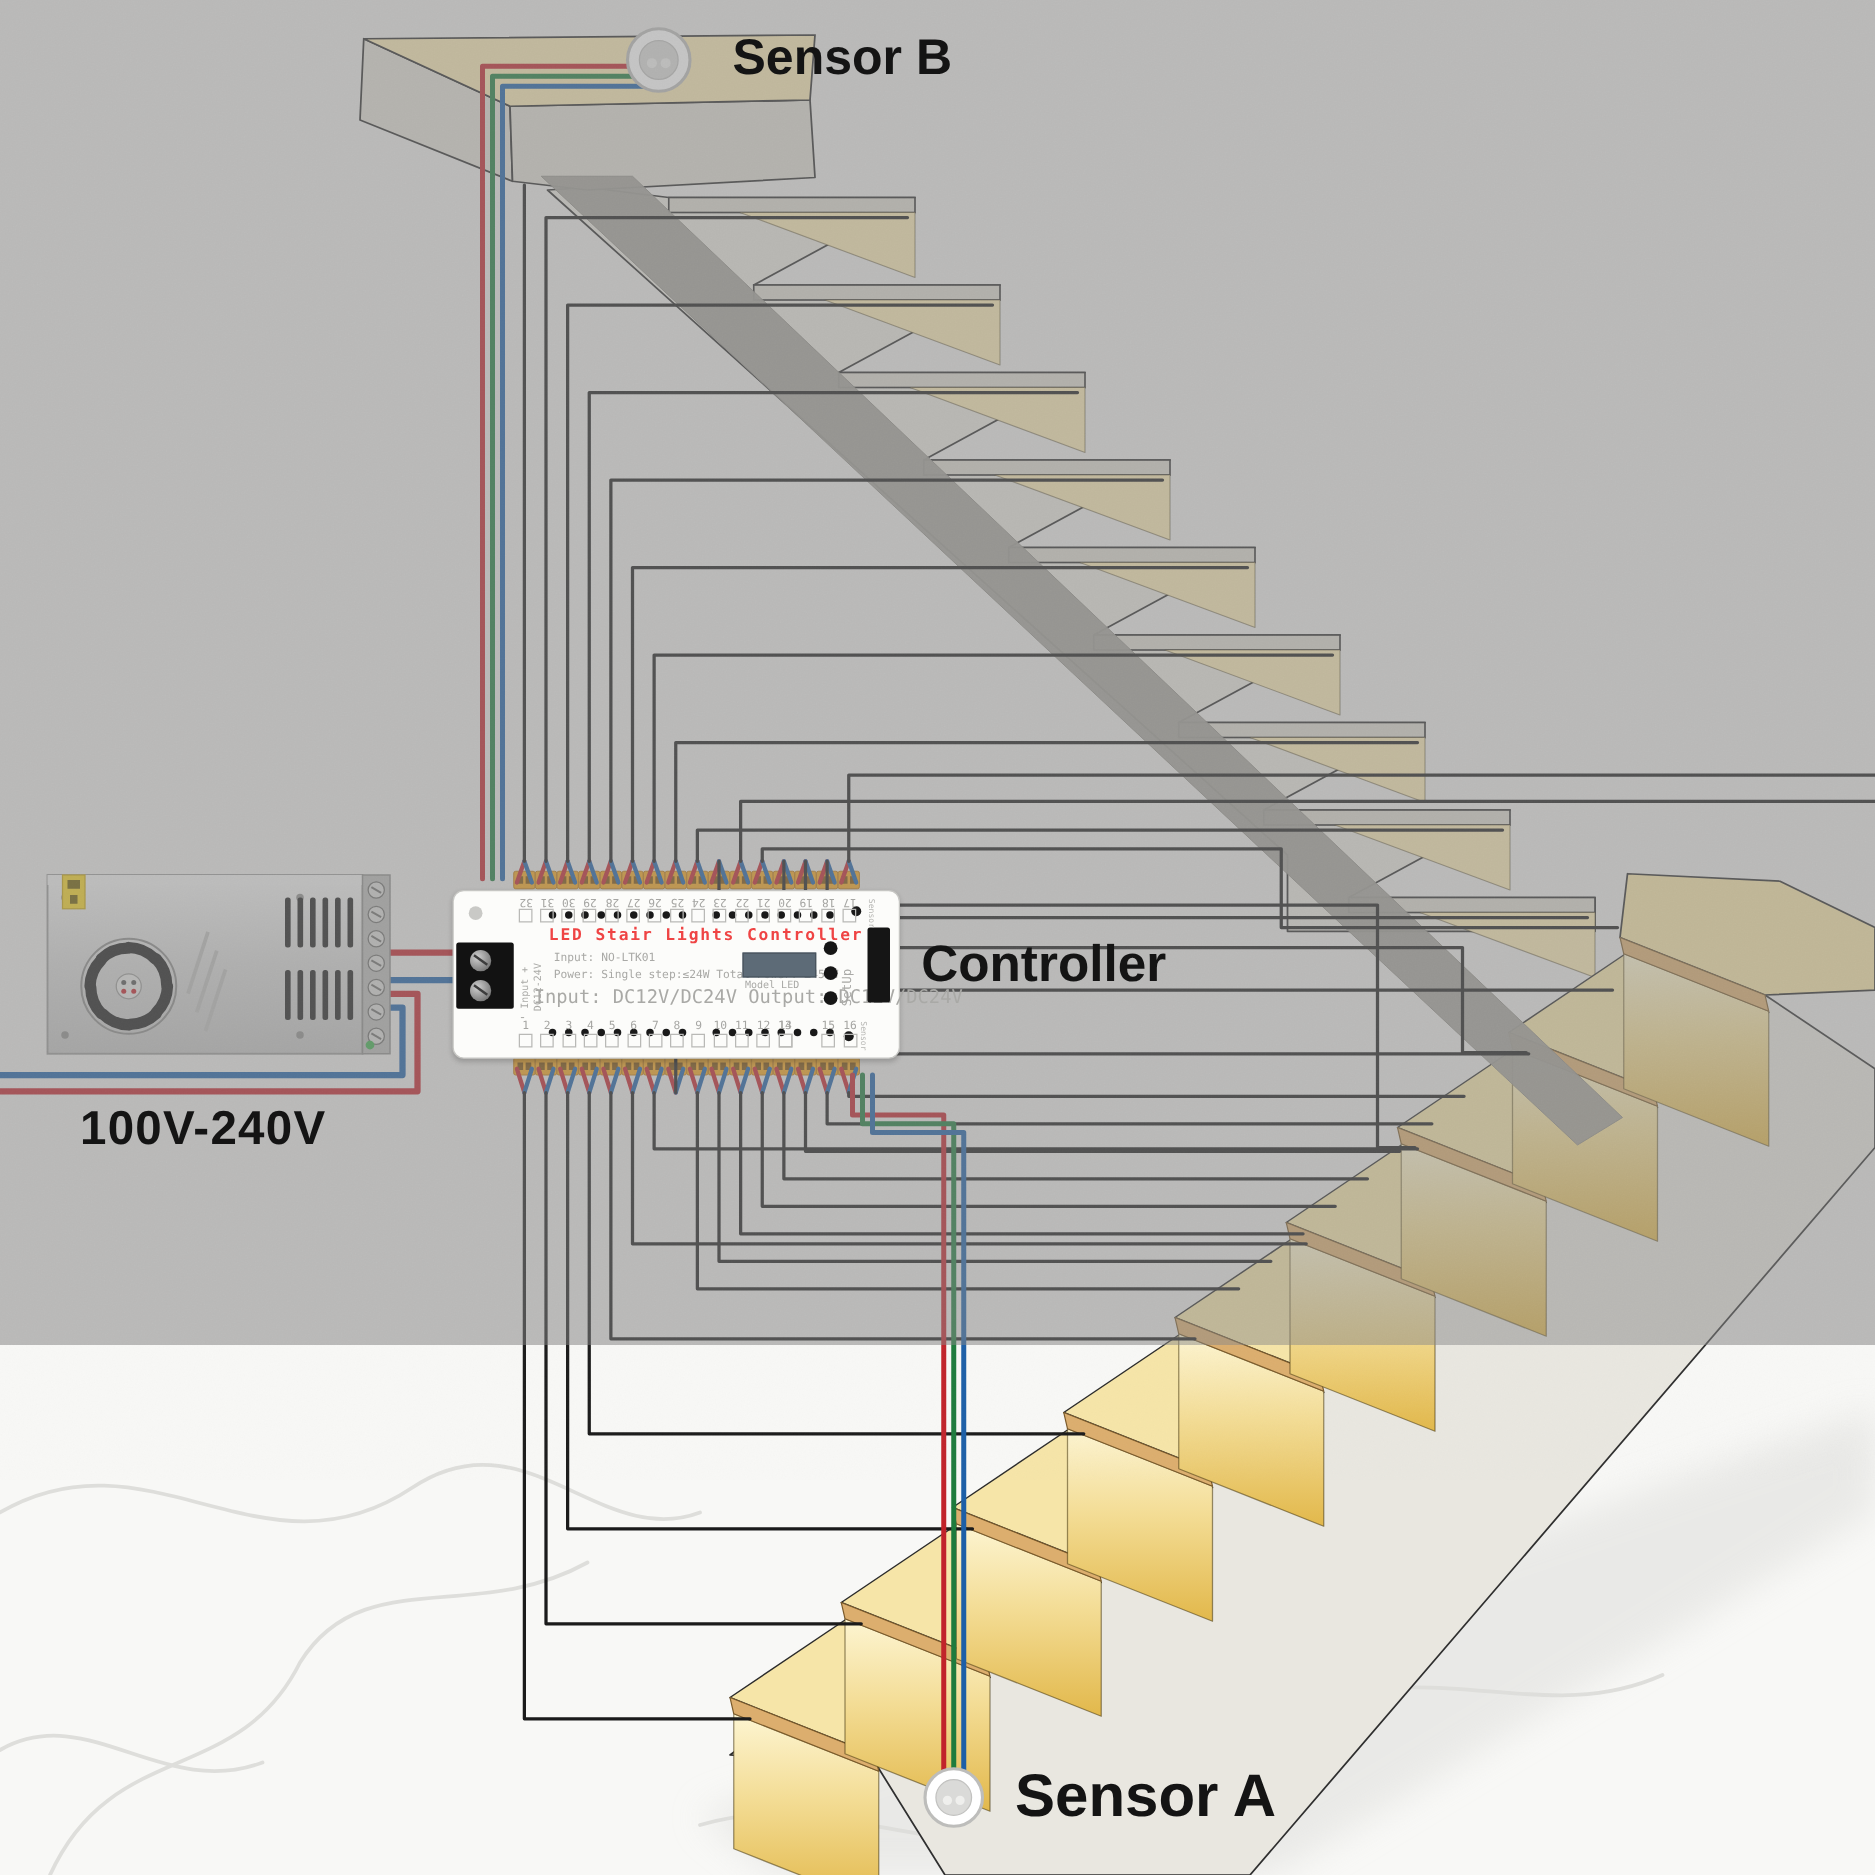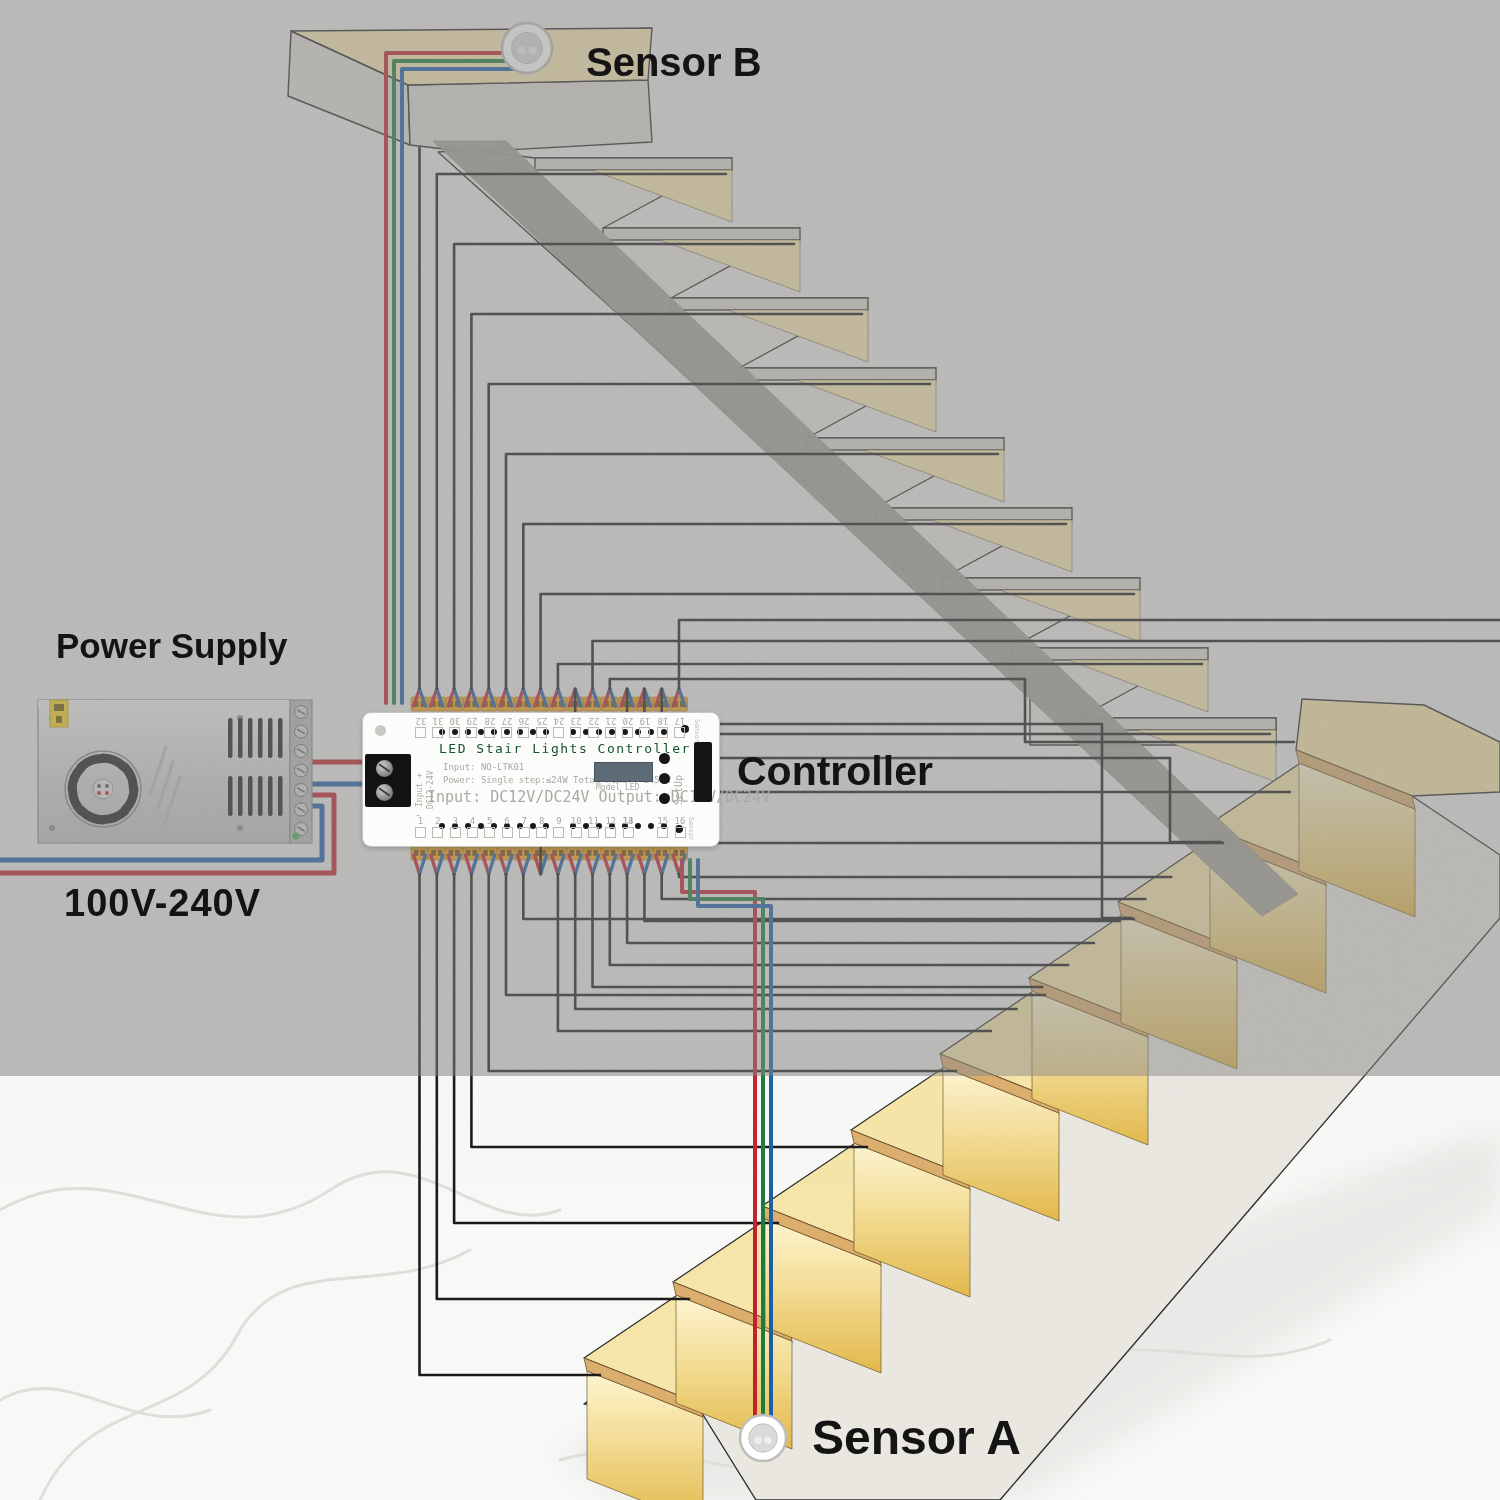--- a/index.html
+++ b/index.html
@@ -1,36 +1,36 @@
 <!DOCTYPE html>
 <html><head>
 <meta charset="utf-8">
 <style>
   html,body{margin:0;padding:0;background:#d8d8d8;}
   #stage{position:relative;width:1500px;height:1500px;overflow:hidden;
          font-family:"Liberation Sans",sans-serif;background:#ebeae8;}
   #scene{position:absolute;left:0;top:0;}
   .big-label{position:absolute;font-weight:bold;color:#141414;white-space:nowrap;
              font-family:"Liberation Sans",sans-serif;}
-  #lbl-sensor-b{left:586px;top:24px;font-size:40px;margin-top:16px;}
+  #lbl-sensor-b{left:586px;top:24px;font-size:40px;}
   #lbl-controller{left:737px;top:748px;font-size:41px;}
   #lbl-power-supply{left:56px;top:626px;font-size:35px;}
   #lbl-voltage{left:64px;top:882px;font-size:38px;letter-spacing:1px;}
   #lbl-sensor-a{left:812px;top:1410px;font-size:48px;}
   
   #board{position:absolute;left:362px;top:712px;width:356px;height:133px;
          background:#fcfcfa;border:1px solid #c6c6c3;border-radius:9px;
          box-shadow:0 2px 4px rgba(0,0,0,.18);z-index:5;}
   #board .hole{position:absolute;width:11px;height:11px;border-radius:50%;background:#c9c9c6;}
   #board #input-block{position:absolute;left:2px;top:41px;width:46px;height:53px;background:#121212;border-radius:2px;}
   .screw{position:absolute;width:17px;height:17px;border-radius:50%;
          background:radial-gradient(circle at 35% 35%,#cfcfcf,#8a8a8a 60%,#5c5c5c);}
   .screw:after{content:"";position:absolute;left:2px;top:7px;width:13px;height:2px;background:#3c3c3c;transform:rotate(35deg);}
   .btxt{position:absolute;color:#a9a9a6;font-family:"DejaVu Sans Mono",monospace;white-space:nowrap;}
-  #b-title{left:76px;top:28px;font-size:13px;letter-spacing:1.5px;color:#14532d;font-weight:normal;}
+  #b-title{left:76px;top:28px;font-size:13px;letter-spacing:1.5px;color:#ef4444;font-weight:bold;}
   #b-model{left:80px;top:49px;font-size:9px;}
   #b-power{left:80px;top:62px;font-size:9px;}
   #b-io{left:64px;top:75px;font-size:15px;}
   #b-lcd{position:absolute;left:231px;top:49px;width:57px;height:18px;background:#5d6b77;border:1px solid #49545e;}
   #b-lcd-label{left:233px;top:70px;font-size:8px;}
   .vtxt{position:absolute;color:#a9a9a6;font-family:"DejaVu Sans Mono",monospace;
         writing-mode:vertical-rl;transform:rotate(180deg);font-size:8px;white-space:nowrap;}
   #b-setup{left:310px;top:40px;height:52px;font-size:10px;}
   #b-inplus{left:52px;top:38px;height:56px;}
   #b-range{left:63px;top:36px;height:60px;}
@@ -533,16 +533,15 @@
         <div class="tnum" style="left:239.79999999999995px;top:103px">12<span class="pad"></span></div>
         <div class="tnum" style="left:257.1px;top:103px">13<span class="pad"></span></div>
         <div class="tnum" style="left:257px;top:103px">14<span class="pad"></span></div>
         <div class="tnum" style="left:291.70000000000005px;top:103px">15<span class="pad"></span></div>
         <div class="tnum" style="left:309px;top:103px">16<span class="pad"></span></div>
       </div>
   </div>
 
   <div class="big-label" id="lbl-sensor-b">Sensor B</div>
   <div class="big-label" id="lbl-controller">Controller</div>
-  <div class="big-label" id="lbl-power-supply">Power Supply</div>
   <div class="big-label" id="lbl-voltage">100V-240V</div>
   <div class="big-label" id="lbl-sensor-a">Sensor A</div>
 </div>
 
 </body></html>

